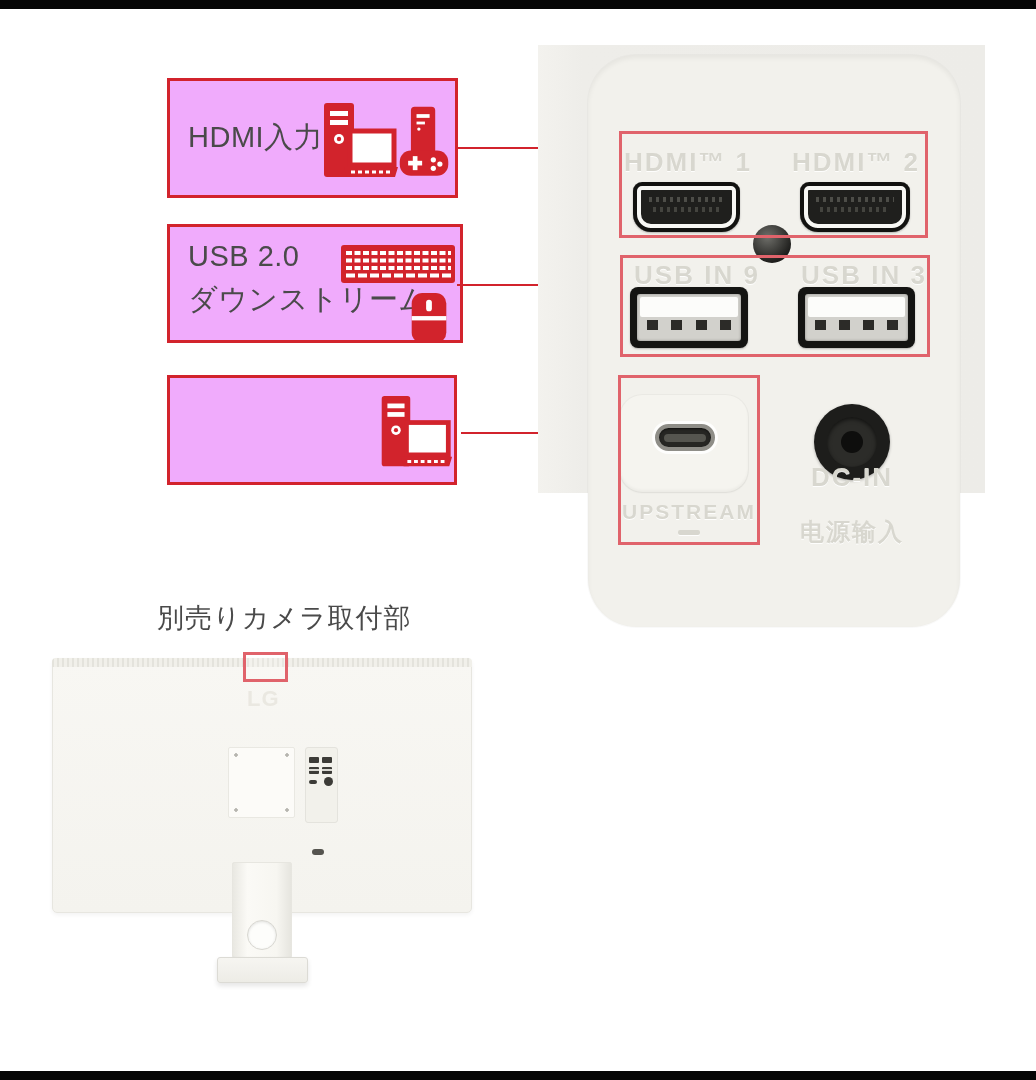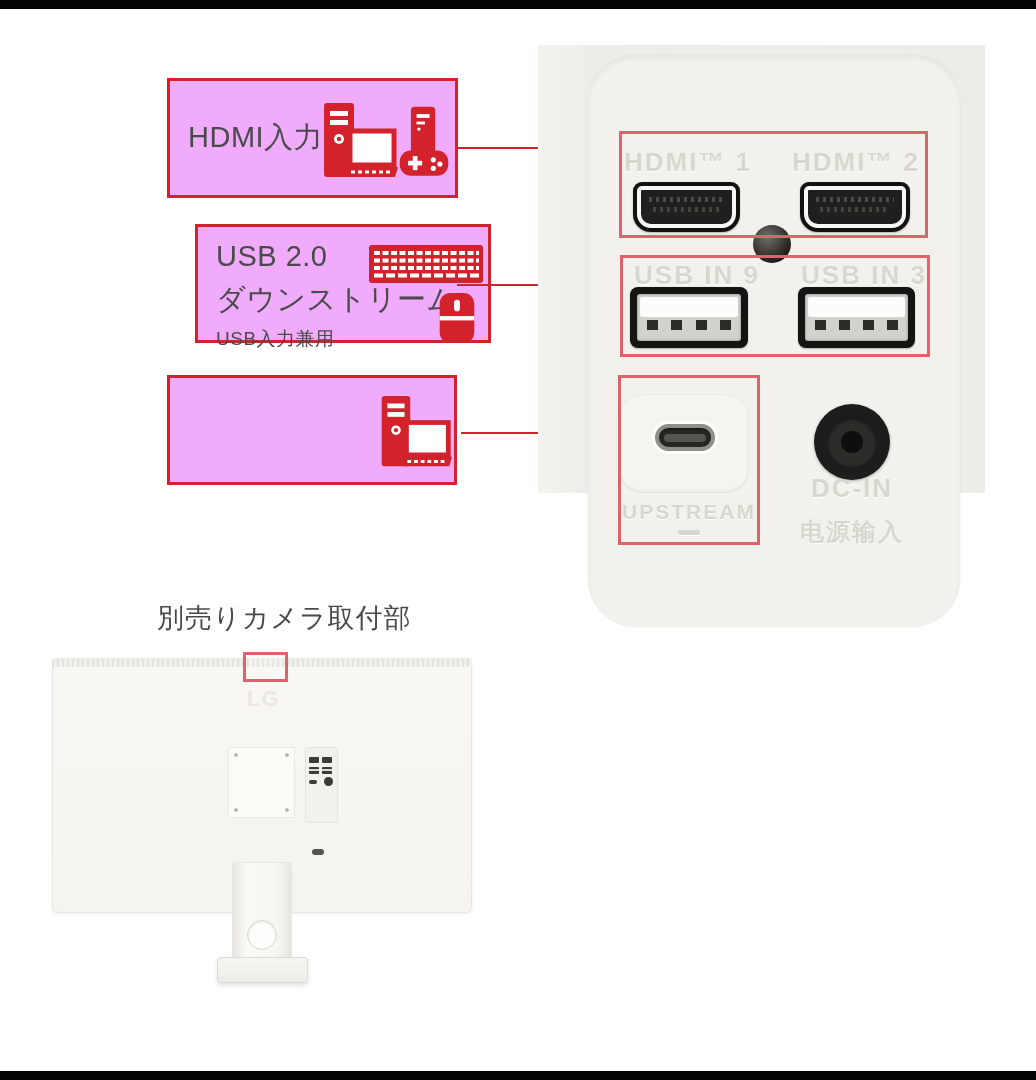--- a/index.html
+++ b/index.html
@@ -112,24 +112,23 @@
       <circle cx="24.5" cy="24" r="1.8" fill="#fff"></circle>
       <rect x="4" y="47" width="52" height="27" rx="12" fill="currentColor"></rect>
       <rect x="13" y="58" width="15" height="5" fill="#fff"></rect>
       <rect x="18" y="53" width="5" height="15" fill="#fff"></rect>
       <circle cx="40" cy="57" r="2.8" fill="#fff"></circle>
       <circle cx="47" cy="61.5" r="2.8" fill="#fff"></circle>
       <circle cx="40" cy="66" r="2.8" fill="#fff"></circle>
     </svg>
   </div>
 
-  <div class="abs callout" style="left:167px;top:224px;width:296px;height:119px;margin-left:28px;">
+  <div class="abs callout" style="left:167px;top:224px;width:296px;height:119px;">
     <div class="callout-title" style="margin:13px 0 0 18px;">USB 2.0</div>
     <div class="callout-title" style="margin:7px 0 0 18px;">ダウンストリーム</div>
-    <div class="callout-sub" style="margin:6px 0 0 18px;">USB入力兼用</div>
     <svg class="abs cicon" style="left:171px;top:18px;" width="114" height="38" viewBox="0 0 114 38">
       <rect width="114" height="38" rx="3" fill="currentColor"></rect>
       <line x1="5" y1="8" x2="110" y2="8" stroke="#fff" stroke-width="4" stroke-dasharray="6 2.5"></line>
       <line x1="5" y1="15.5" x2="110" y2="15.5" stroke="#fff" stroke-width="4" stroke-dasharray="6 2.5"></line>
       <line x1="5" y1="23" x2="110" y2="23" stroke="#fff" stroke-width="4" stroke-dasharray="6 2.5"></line>
       <line x1="5" y1="30.5" x2="110" y2="30.5" stroke="#fff" stroke-width="4" stroke-dasharray="9 3"></line>
     </svg>
     <svg class="abs cicon" style="left:241px;top:66px;" width="36" height="50" viewBox="0 0 36 52">
       <rect width="36" height="52" rx="11" fill="currentColor"></rect>
       <rect x="15" y="7" width="6" height="12" rx="3" fill="#fff"></rect>
@@ -202,21 +201,21 @@
       <div class="usbc-slot"></div>
     </div>
     <div class="abs emboss" style="left:151px;top:455px;font-size:21px;text-align:center;">UPSTREAM</div>
     <div class="abs" style="left:140px;top:485px;width:22px;height:5px;background:var(--emboss);border-radius:2px;box-shadow:0 1px 0 rgba(255,255,255,.9);"></div>
 
     <div class="abs dc-outer" style="left:276px;top:359px;width:76px;height:76px;">
       <div class="dc-mid">
         <div class="dc-hole"></div>
       </div>
     </div>
-    <div class="abs emboss" style="left:314px;top:428px;font-size:26px;">DC-IN</div>
+    <div class="abs emboss" style="left:314px;top:417px;font-size:26px;">DC-IN</div>
     <div class="abs emboss" style="left:314px;top:471px;font-size:24px;">电源输入</div>
 
     <div class="abs pbox" style="left:81px;top:86px;width:309px;height:107px;"></div>
     <div class="abs pbox" style="left:82px;top:210px;width:310px;height:102px;"></div>
     <div class="abs pbox" style="left:80px;top:330px;width:142px;height:170px;"></div>
   </div>
 
   <div class="abs note" style="left:157px;top:600px;">別売りカメラ取付部</div>
 
   <div class="abs mpanel" style="left:52px;top:658px;width:420px;height:255px;"></div>

